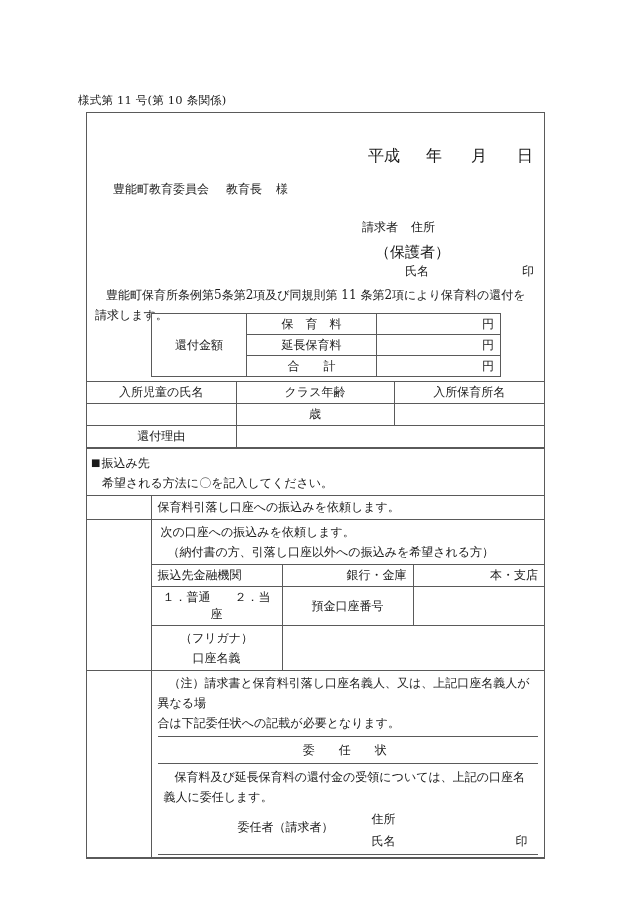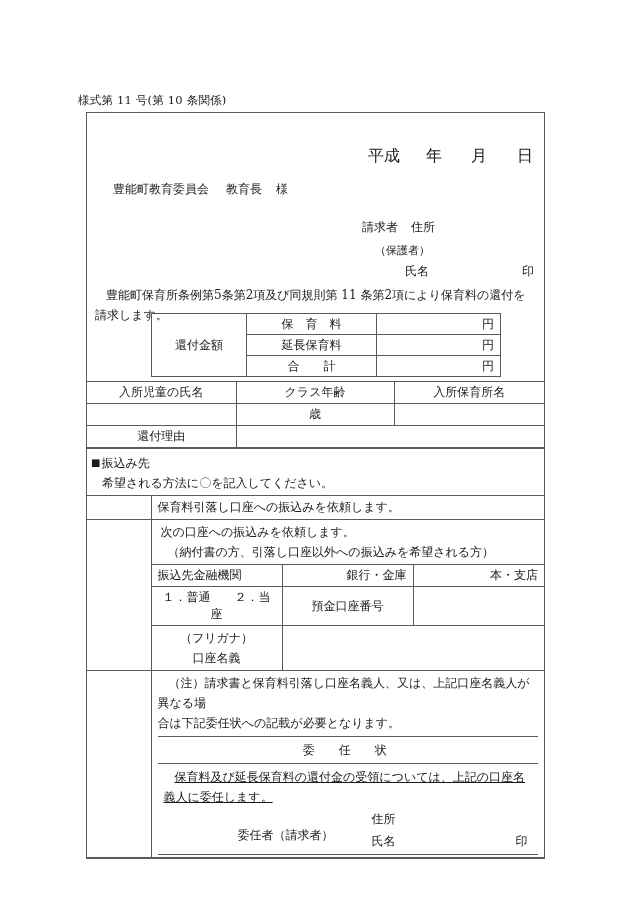--- a/index.html
+++ b/index.html
@@ -84,21 +84,21 @@
     left: 275px;
     top: 106px;
     font-size: 12px;
     white-space: nowrap;
   }
   .claimant-addr .gap { display:inline-block; width: 13px; }
   .claimant-sub {
     position: absolute;
     left: 288px;
     top: 130px;
-    font-size: 11px;
+    font-size: 15px;
     white-space: nowrap;
   }
   .claimant-name {
     position: absolute;
     left: 318px;
     top: 150px;
     font-size: 12px;
     white-space: nowrap;
   }
   .claimant-seal {
@@ -211,21 +211,21 @@
   }
   .poa-table td {
     border: 1px solid #5a5a5a;
     font-size: 12px;
     padding: 3px 6px;
     box-sizing: border-box;
   }
   .poa-title { text-align: center; letter-spacing: 6px; padding-left: 6px; }
   .poa-body { line-height: 20px; text-indent: 11px; }
   .poa-row { position: relative; height: 22px; }
-  .poa-who { position: absolute; left: 74px; top: 18px; white-space: nowrap; }
+  .poa-who { position: absolute; left: 74px; top: 10px; white-space: nowrap; }
   .poa-field { position: absolute; left: 208px; top: 2px; }
   .poa-seal { position: absolute; left: 352px; top: 2px; }
 </style>
 </head>
 <body>
 
 <div class="page">
 
   <div class="form-no">様式第 11 号(第 10 条関係)</div>
 
@@ -337,21 +337,21 @@
         <td colspan="3" class="note-cell">
           <span class="n1">（注）請求書と保育料引落し口座名義人、又は、上記口座名義人が異なる場</span>
           <span>合は下記委任状への記載が必要となります。</span>
 
           <table class="poa-table">
             <tbody>
                   <tr>
               <td class="poa-title">委　任　状</td>
             </tr>
             <tr>
-              <td style="border-top:none;text-decoration:underline;">
+              <td style="border-top:none;">
                 <div class="poa-body">保育料及び延長保育料の還付金の受領については、上記の口座名義人に委任します。</div>
                 <div class="poa-row">
                   <span class="poa-who">委任者（請求者）</span>
                   <span class="poa-field">住所</span>
                 </div>
                 <div class="poa-row">
                   <span class="poa-field">氏名</span>
                   <span class="poa-seal">印</span>
                 </div>
               </td>

